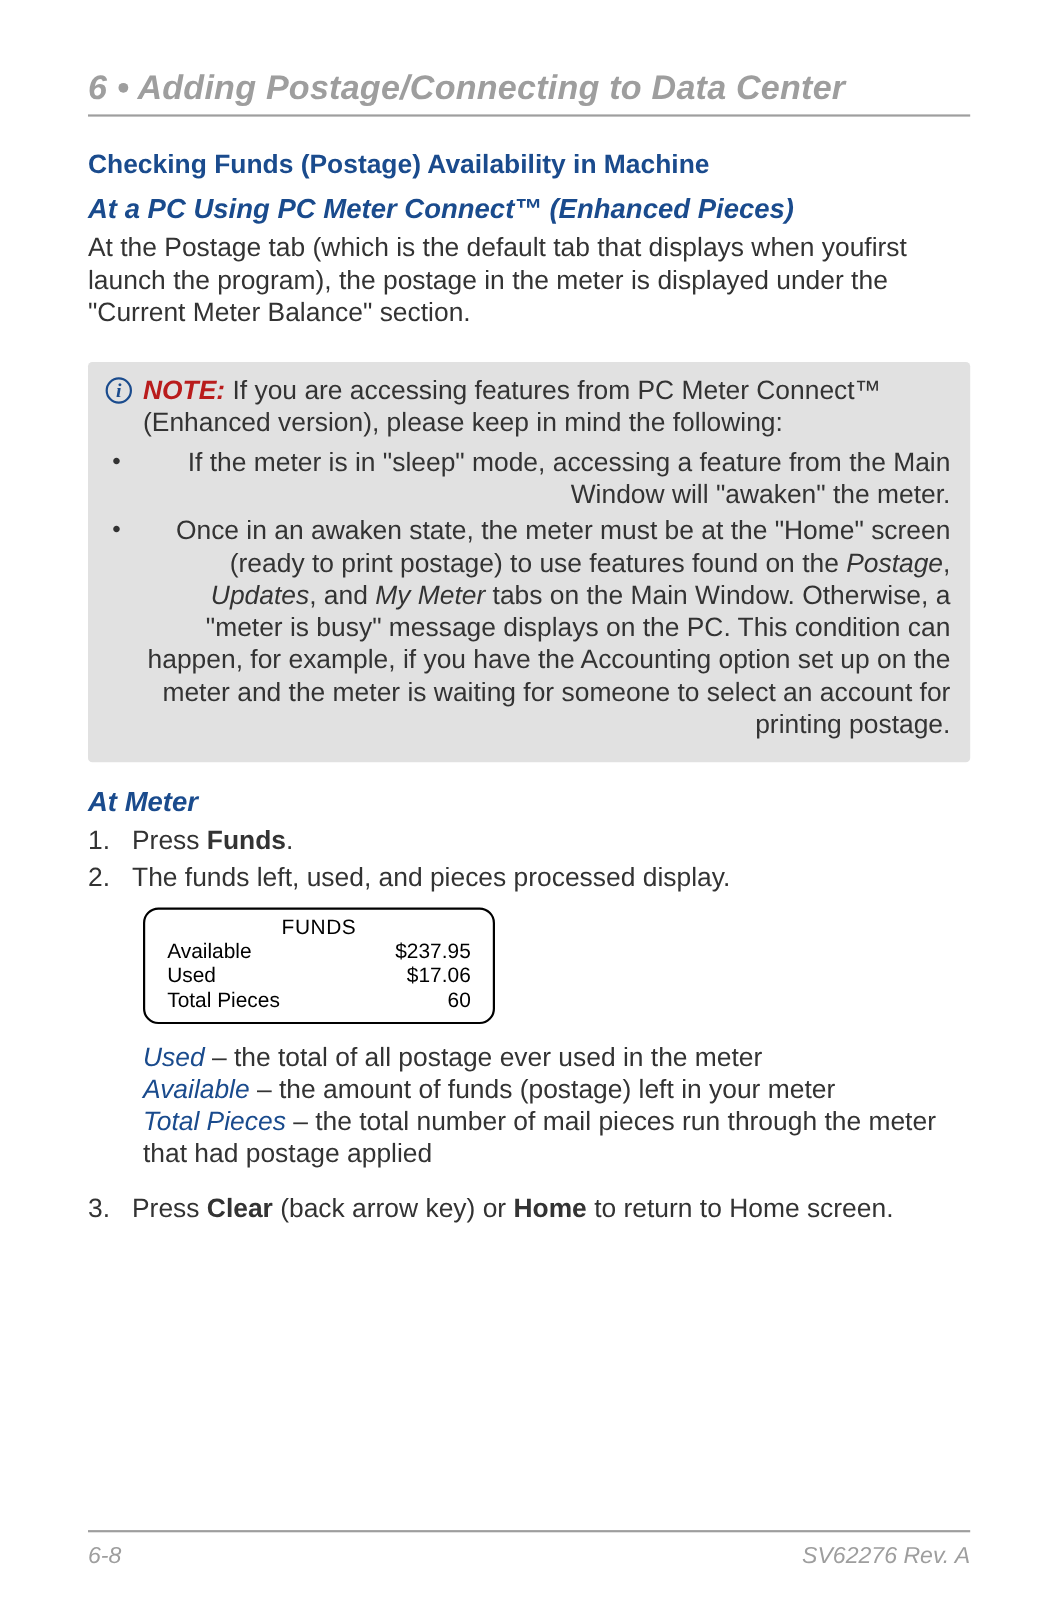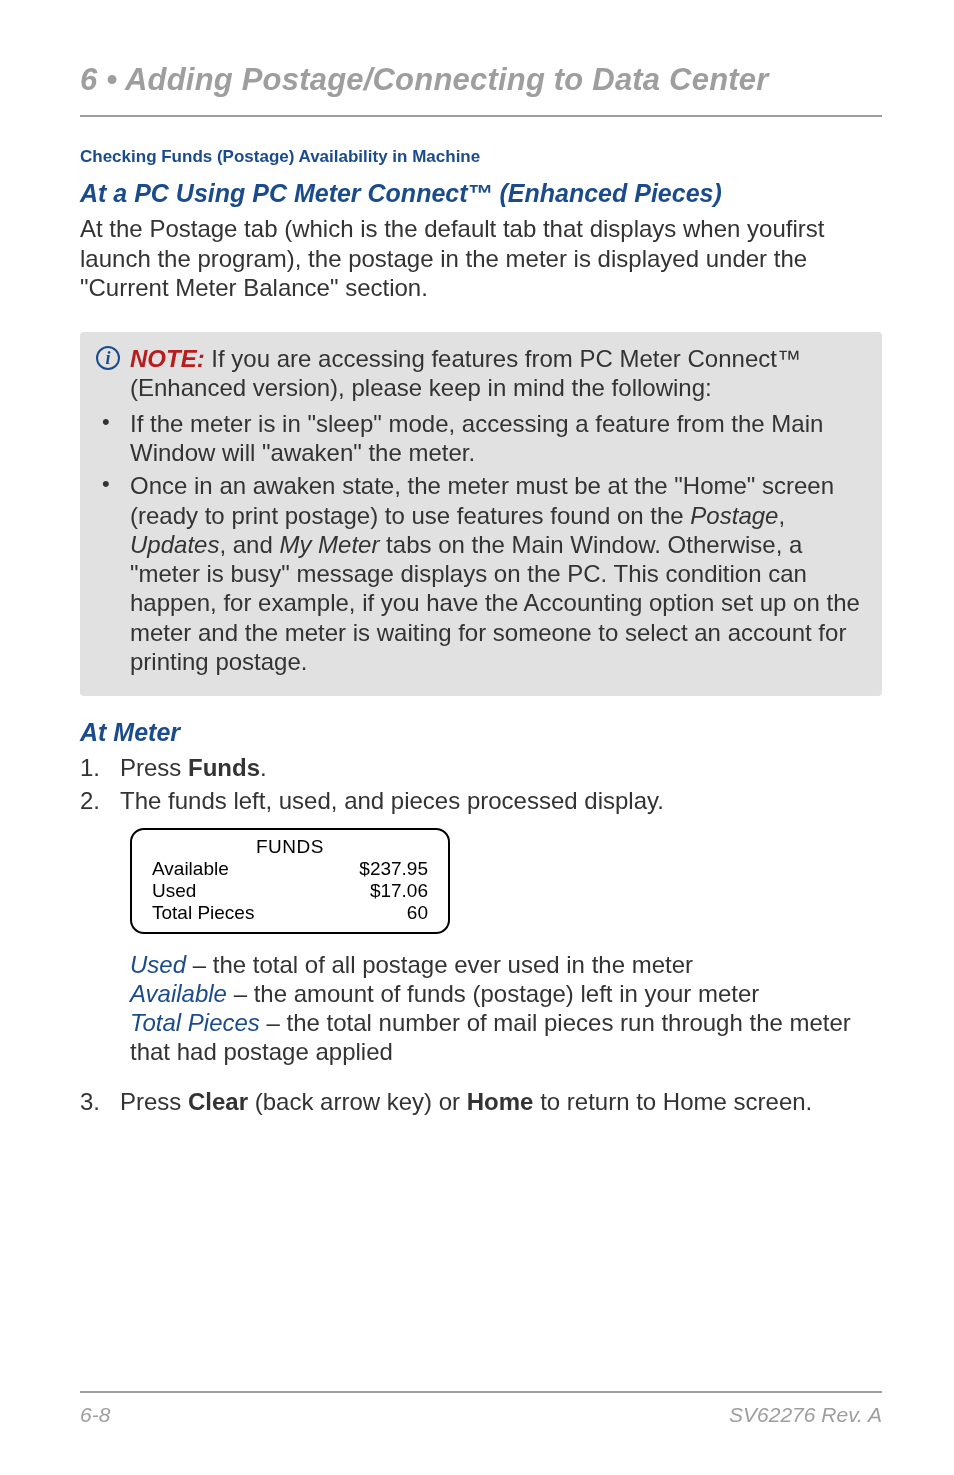--- a/index.html
+++ b/index.html
@@ -1,28 +1,28 @@
 <!DOCTYPE html>
 <html><head>
 <meta charset="utf-8">
 <style>
   * { box-sizing: border-box; margin: 0; padding: 0; }
   html, body { width: 954px; height: 1475px; background: #fff; font-family: Arial, Helvetica, sans-serif; color: #3d3d3d; }
   .page { padding: 62px 72px 0 80px; position: relative; height: 100%; }
-  .chapter-title { font-size: 31px; font-style: italic; font-weight: bold; color: #9e9e9e; letter-spacing: 0.2px; margin-bottom: 17px; }
+  .chapter-title { font-size: 31px; font-style: italic; font-weight: bold; color: #9e9e9e; letter-spacing: 0.2px; margin-bottom: 6px; }
   .hr-top { height: 2.4px; background: #9e9e9e; margin-bottom: 30px; }
-  .section-title { font-size: 17px; font-weight: bold; color: #1a4b8d; margin-bottom: 12px; }
+  .section-title { font-size: 24px; font-weight: bold; color: #1a4b8d; margin-bottom: 12px; }
   .subsection-title { font-size: 25px; font-weight: bold; font-style: italic; color: #1a4b8d; margin-bottom: 6px; }
   .body-text { font-size: 24px; line-height: 1.22; color: #333; margin-bottom: 30px; }
   .note-box { background: #e1e1e1; border-radius: 4px; padding: 12px 18px 16px 16px; margin-bottom: 22px; }
   .note-first { padding-left: 34px; position: relative; font-size: 24px; line-height: 1.22; color: #333; margin-bottom: 6px; }
   .note-label { font-style: italic; font-weight: bold; color: #b91c1c; }
   .info-icon { position: absolute; left: 0; top: 2px; width: 24px; height: 24px; border: 2px solid #1a4b8d; border-radius: 50%; display: flex; align-items: flex-end; justify-content: center; color: #1a4b8d; font-family: Georgia, 'Times New Roman', serif; font-style: italic; font-weight: bold; font-size: 18px; line-height: 20px; }
   .bullet-list { list-style: none; padding-left: 34px; }
-  .bullet-list li { position: relative; font-size: 24px; line-height: 1.22; color: #333; margin-bottom: 4px; }
+  .bullet-list li { position: relative; font-size: 24px; line-height: 1.22; color: #333; margin-bottom: 4px; text-align: right; }
   .bullet-list li::before { content: "•"; position: absolute; left: -28px; top: 0; font-size: 22px; color: #333; }
   .italic { font-style: italic; }
   .ol-list { list-style: none; padding-left: 0; }
   .ol-item { display: flex; align-items: flex-start; font-size: 24px; line-height: 1.22; color: #333; margin-bottom: 4px; }
   .ol-num { width: 40px; flex-shrink: 0; }
   .ol-content { flex: 1; }
   .bold { font-weight: bold; }
   .funds-box { border: 2px solid #000; border-radius: 14px; width: 320px; margin: 12px 0 16px 50px; padding: 6px 20px 8px 20px; font-size: 19px; font-family: Arial, sans-serif; color: #000; }
   .funds-title { text-align: center; letter-spacing: 0.5px; margin-bottom: 0; }
   .funds-row { display: flex; justify-content: space-between; }

